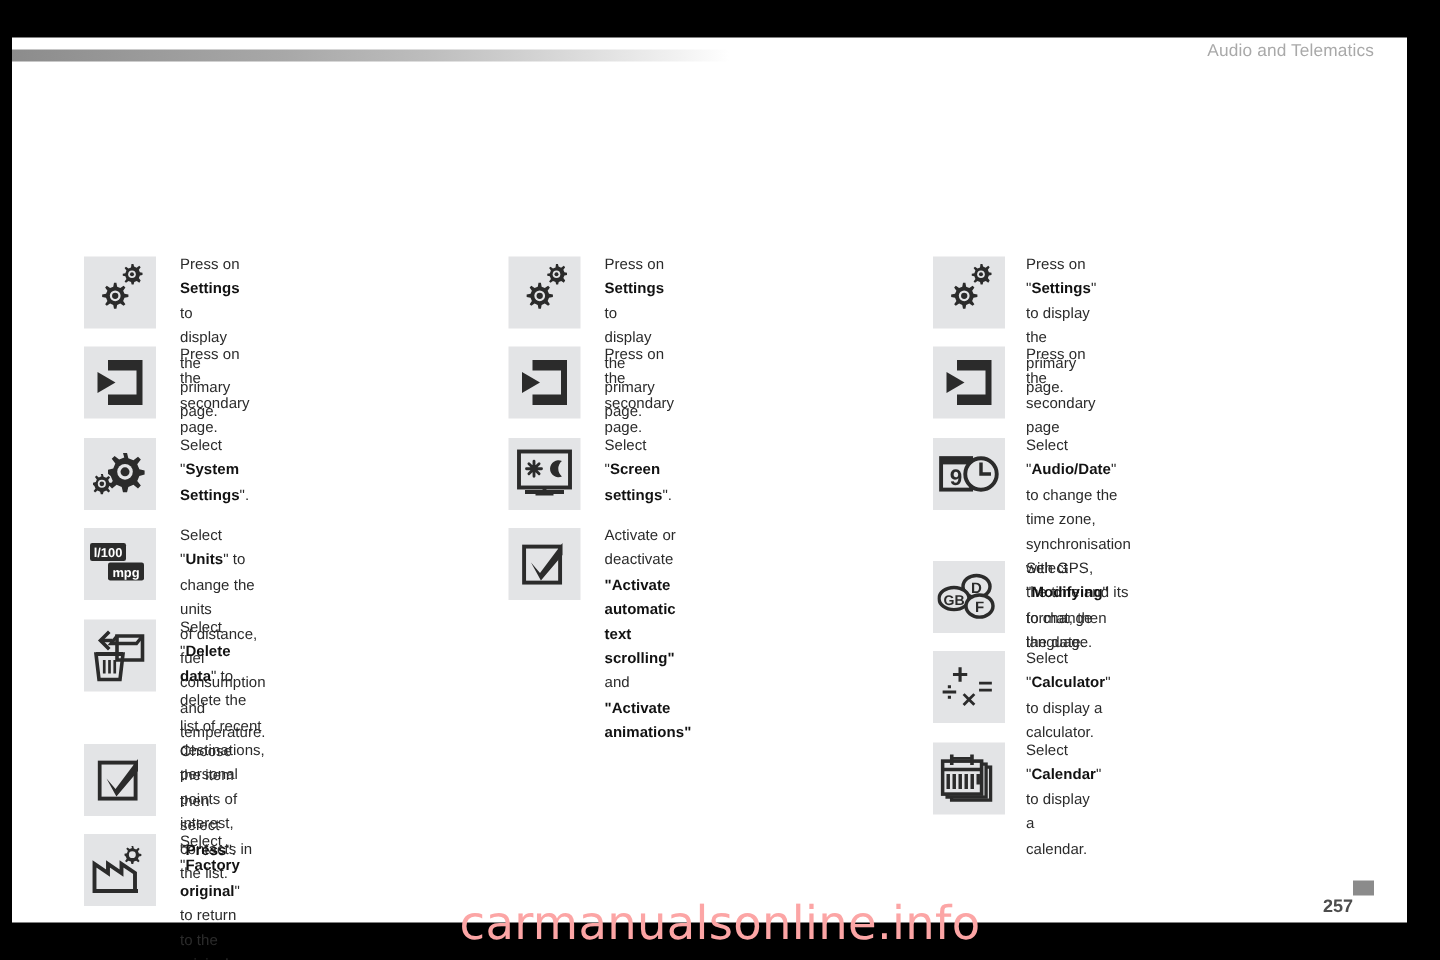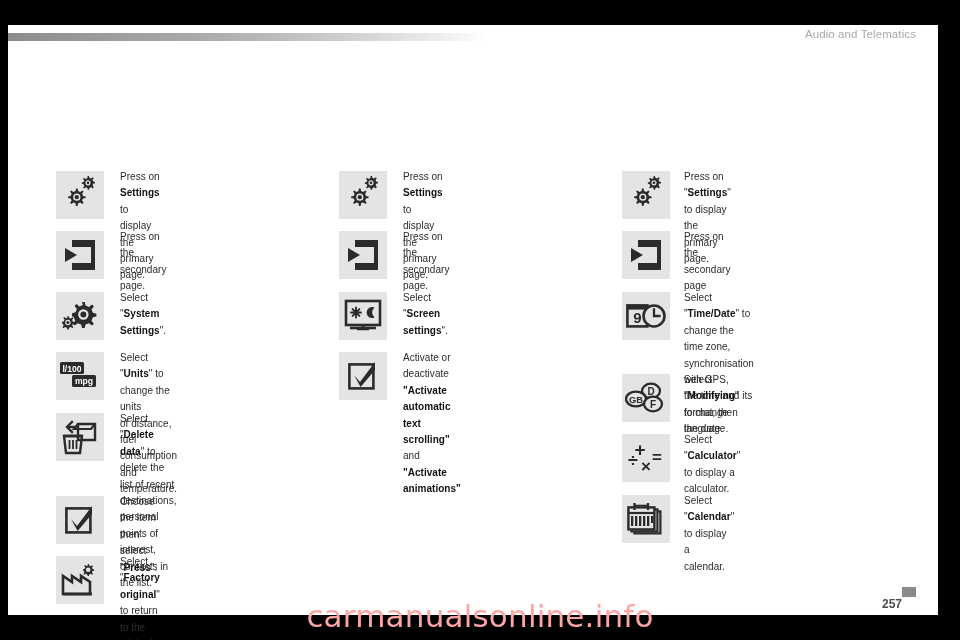--- a/index.html
+++ b/index.html
@@ -297,21 +297,21 @@
         <div class="item" style="top: 149px;">
           <div class="icon-box">
     <svg width="40" height="28" viewBox="0 0 40 28">
       <rect x="1.4" y="3.4" width="20" height="21" fill="none" stroke="#2b2b2b" stroke-width="2.6"></rect>
       <rect x="1.4" y="3.4" width="20" height="4.2" fill="#2b2b2b"></rect>
       <text x="11.4" y="21" font-family="'Liberation Sans',sans-serif" font-size="15" font-weight="bold" fill="#2b2b2b" text-anchor="middle">9</text>
       <circle cx="28" cy="14" r="10.5" fill="#e3e4e6" stroke="#2b2b2b" stroke-width="2.6"></circle>
       <path d="M28 7.5 V14 H33.5" fill="none" stroke="#2b2b2b" stroke-width="2.3" stroke-linecap="square"></path>
     </svg>
           </div>
-          <div class="item-text">Select "<b>Time/Date</b>" to change the<br>time zone, synchronisation with GPS,<br>the time and its format, then the date.</div>
+          <div class="item-text">Select "<b>Audio/Date</b>" to change the<br>time zone, synchronisation with GPS,<br>the time and its format, then the date.</div>
         </div>
         <div class="item" style="top: 231px;">
           <div class="icon-box">
     <svg width="42" height="32" viewBox="0 0 42 32">
       <ellipse cx="26" cy="9" rx="9" ry="7.4" fill="#e3e4e6" stroke="#2b2b2b" stroke-width="2.3"></ellipse>
       <text x="26" y="13" font-family="'Liberation Sans',sans-serif" font-size="10" font-weight="bold" fill="#2b2b2b" text-anchor="middle">D</text>
       <ellipse cx="11" cy="17" rx="10" ry="7.4" fill="#e3e4e6" stroke="#2b2b2b" stroke-width="2.3"></ellipse>
       <text x="11" y="21" font-family="'Liberation Sans',sans-serif" font-size="9.4" font-weight="bold" fill="#2b2b2b" text-anchor="middle">GB</text>
       <ellipse cx="28" cy="22" rx="9" ry="7.4" fill="#e3e4e6" stroke="#2b2b2b" stroke-width="2.3"></ellipse>
       <text x="28" y="26" font-family="'Liberation Sans',sans-serif" font-size="10" font-weight="bold" fill="#2b2b2b" text-anchor="middle">F</text>

